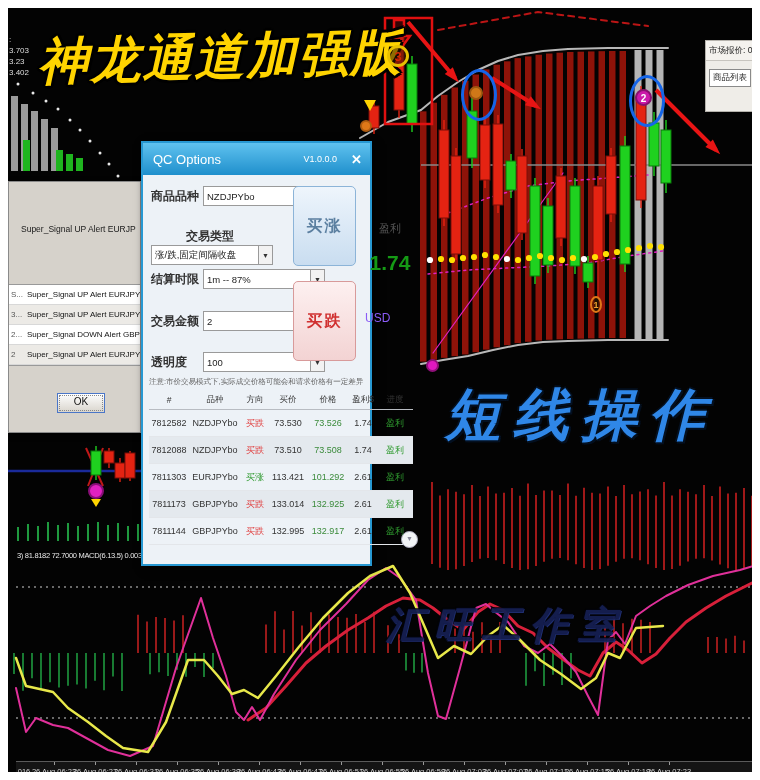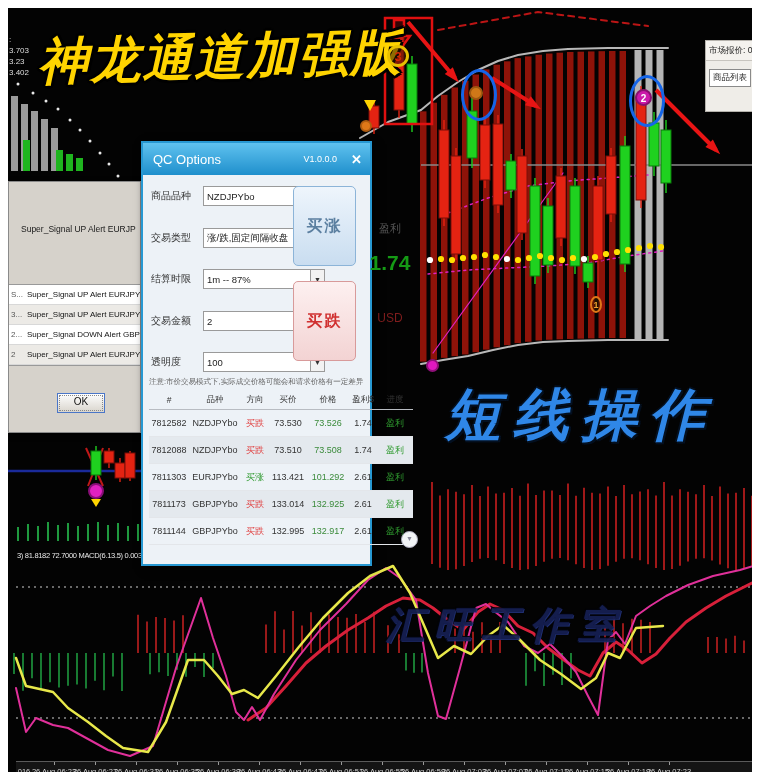--- a/index.html
+++ b/index.html
@@ -41,32 +41,32 @@
       background:linear-gradient(#fefefe,#d9d5cd);border:1px solid #4a76c8;border-radius:0;
       outline:1px dotted #888;outline-offset:-3px;text-align:center;line-height:16px;}
   
   #qc-dialog{left:133px;top:133px;width:231px;height:425px;background:#edf2f7;border:2px solid #2798d2;
       box-sizing:border-box;box-shadow:3px 3px 8px rgba(0,0,0,.7);color:#222;}
   #qc-titlebar{height:32px;background:linear-gradient(#5fc2ef,#1f8fcc);display:flex;align-items:center;color:#fff;}
   #qc-title{font-size:13px;margin-left:10px;flex:1;}
   #qc-version{font-size:9px;margin-right:14px;}
   #qc-close{font-size:13px;margin-right:8px;cursor:pointer;font-weight:bold;}
   .fld-row{position:absolute;left:8px;display:flex;align-items:center;}
-  .fld-label{width:52px;font-size:10px;color:#333;flex:none;}
+  .fld-label{width:52px;font-size:12px;color:#333;flex:none;font-weight:bold;}
   .fld-select{width:122px;height:20px;background:#fff;border:1px solid #9a9a9a;display:flex;align-items:center;box-sizing:border-box;}
   .fld-value{flex:1;font-size:9.5px;padding-left:3px;white-space:nowrap;overflow:hidden;}
   .fld-arrow{width:13px;height:100%;border-left:1px solid #9a9a9a;background:#f2f2f2;font-size:7px;
       display:flex;align-items:center;justify-content:center;color:#333;}
   .big-btn{position:absolute;left:150px;width:63px;height:80px;border-radius:5px;font-size:16px;font-weight:bold;
       display:flex;align-items:center;justify-content:center;box-sizing:border-box;letter-spacing:2px;}
   #buy-up{top:43px;background:linear-gradient(#eef5fc,#c9ddf0);border:1px solid #8cb4d8;color:#5b7fa0;}
   #buy-down{top:138px;background:linear-gradient(#fdf0f0,#f3d3d3);border:1px solid #d89a9a;color:#d03030;}
   #profit-label{position:absolute;left:222px;top:78px;width:50px;text-align:center;font-size:11px;color:#555;}
   #profit-value{position:absolute;left:216px;top:108px;width:62px;text-align:center;font-size:21px;font-weight:bold;color:#159a15;}
-  #profit-currency{position:absolute;left:222px;top:168px;width:50px;text-align:center;font-size:12px;color:#7f1d1d;}
+  #profit-currency{position:absolute;left:222px;top:168px;width:50px;font-size:12px;color:#8b5cf6;}
   #qc-note{position:absolute;left:6px;top:234px;width:264px;font-size:7.5px;color:#666;white-space:nowrap;overflow:hidden;}
   #qc-table{position:absolute;left:6px;top:248px;width:264px;font-size:9px;}
   .t-row{display:grid;grid-template-columns:40px 52px 28px 38px 42px 28px 36px;align-items:center;height:26px;border-bottom:1px solid #e3e6ea;}
   .t-head{height:18px;color:#555;border-bottom:1px solid #b8bcc2;font-size:8.5px;}
   .t-row:nth-child(odd):not(.t-head){background:#e4e9ee;}
   .t-cell{text-align:center;white-space:nowrap;overflow:hidden;color:#333;}
   .dir-down{color:#e04040;}
   .dir-up{color:#2f9a2f;}
   .col-price{color:#3a8a3a;}
   .col-status{color:#2f9a2f;}
@@ -408,21 +408,21 @@
         <span id="qc-close">✕</span>
       </div>
       <div id="qc-fields">
           <div class="fld-row" style="top: 43px;">
             <span class="fld-label">商品品种</span>
             <span class="fld-select">
               <span class="fld-value">NZDJPYbo</span>
               <span class="fld-arrow">▼</span>
             </span>
           </div>
-          <div class="fld-row" style="top: 85px;">
+          <div class="fld-row" style="top: 85px; flex-direction: column;">
             <span class="fld-label">交易类型</span>
             <span class="fld-select">
               <span class="fld-value">涨/跌,固定间隔收盘</span>
               <span class="fld-arrow">▼</span>
             </span>
           </div>
           <div class="fld-row" style="top: 126px;">
             <span class="fld-label">结算时限</span>
             <span class="fld-select">
               <span class="fld-value">1m -- 87%</span>

